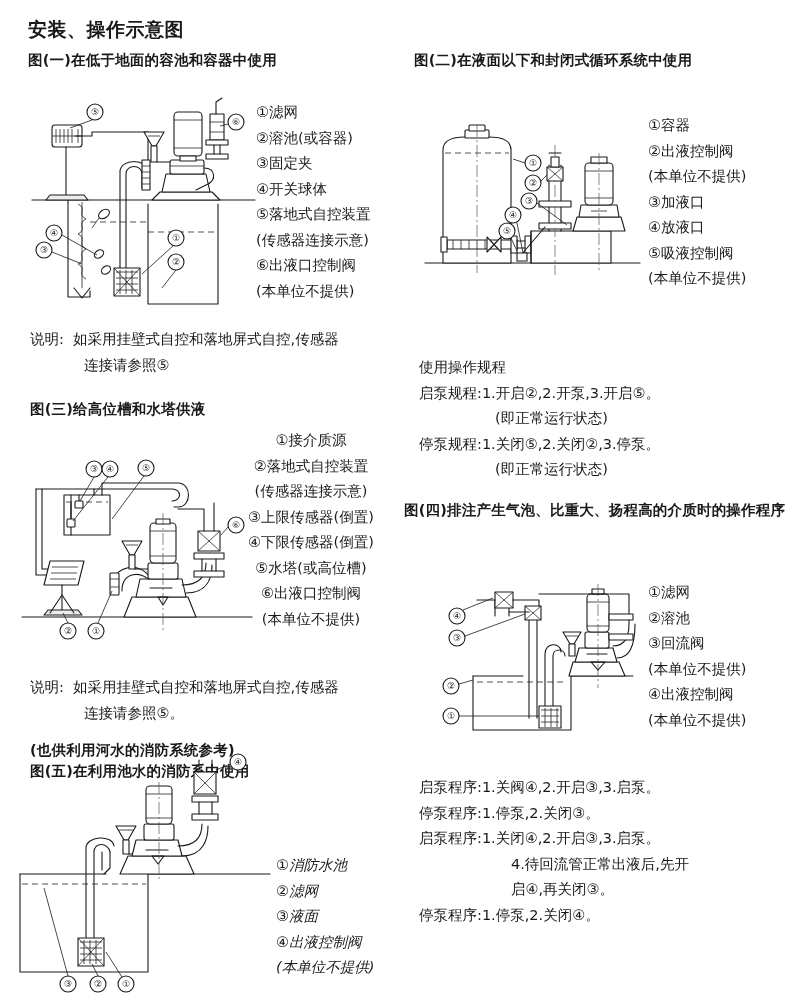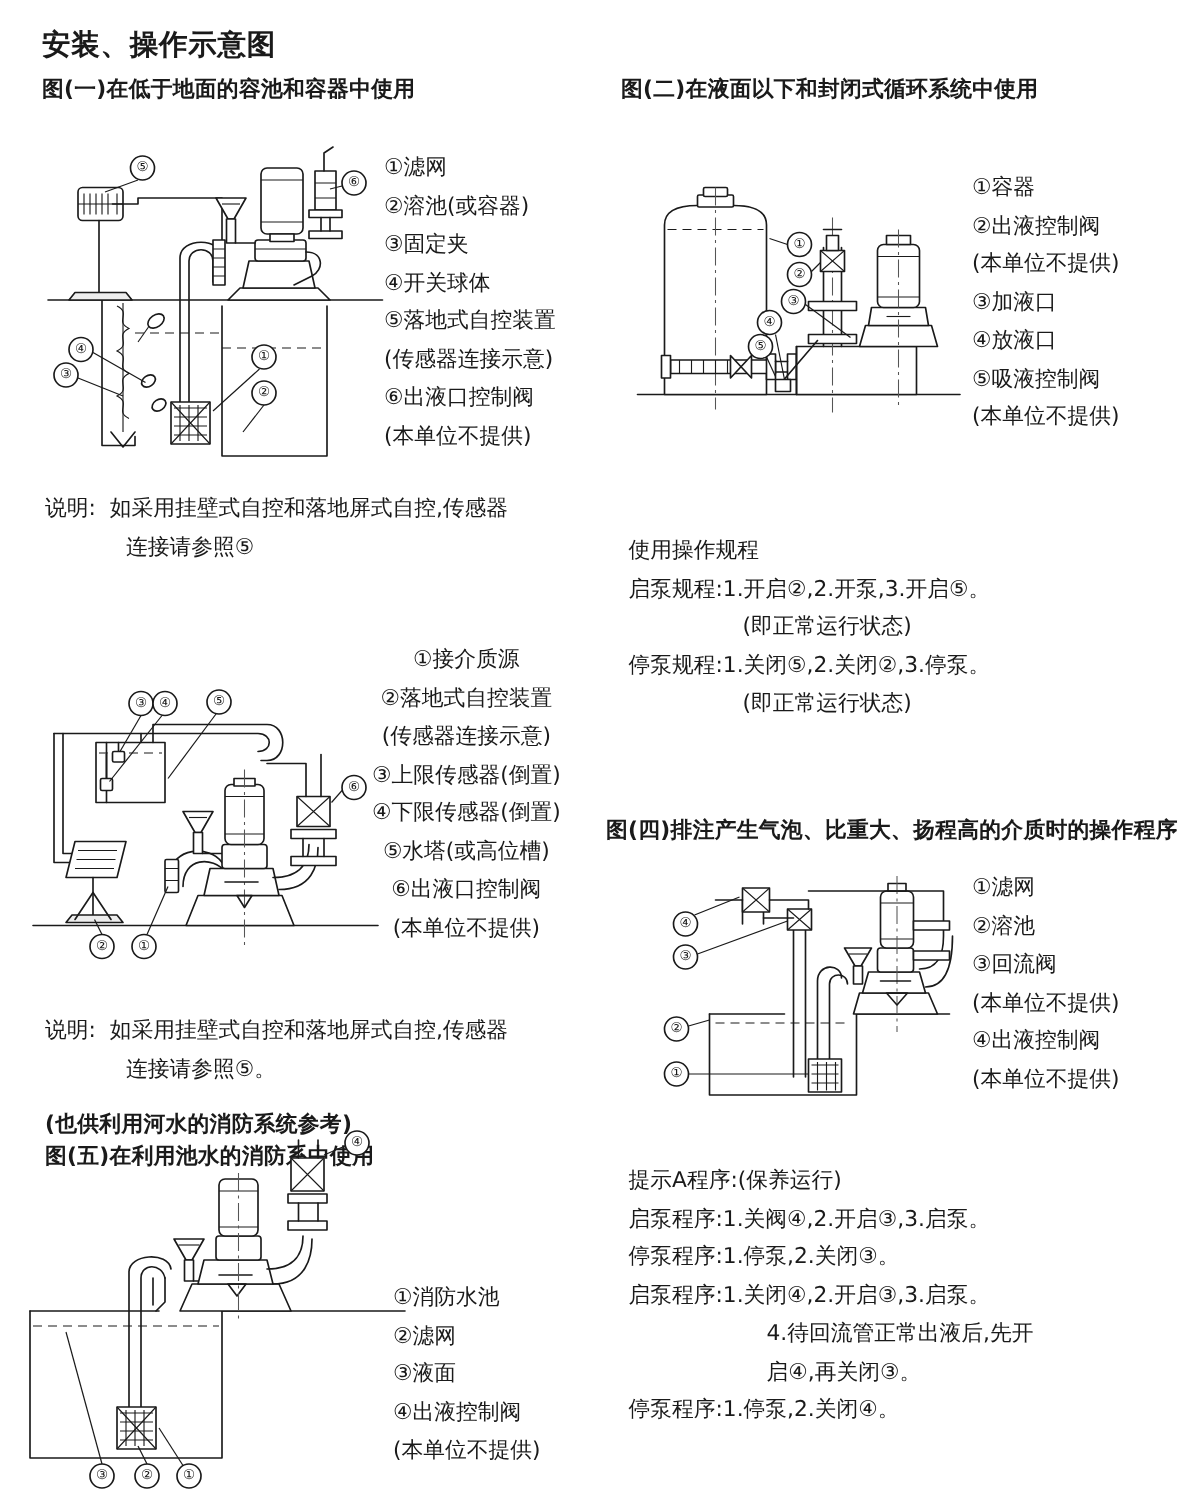--- a/index.html
+++ b/index.html
@@ -274,20 +274,21 @@
   </div>
 
   <div class="abs proc" style="left:419px; top:327px; width:370px;margin-top:28px;">
     <div>使用操作规程</div>
     <div>启泵规程:1.开启②,2.开泵,3.开启⑤。</div>
     <div class="indent2">(即正常运行状态)</div>
     <div>停泵规程:1.关闭⑤,2.关闭②,3.停泵。</div>
     <div class="indent2">(即正常运行状态)</div>
   </div>
 
+  <div class="abs fig-heading" style="left:30px; top:399px;">图(三)给高位槽和水塔供液</div>
 
   <div class="abs" style="left:22px; top:445px;">
     <svg width="230" height="196" viewBox="0 0 230 196">
 
       <path class="ln" d="M0,172 L230,172"></path>
 
       <path class="ln fillw" d="M42,50 L88,50 L88,90 L42,90 Z"></path>
       <path class="ln" d="M49,50 L49,90"></path>
       <path class="dash" d="M44,57 L86,57"></path>
 
@@ -369,21 +370,21 @@
     <div>⑤水塔(或高位槽)</div>
     <div>⑥出液口控制阀</div>
     <div>(本单位不提供)</div>
   </div>
 
   <div class="abs note" style="left:30px; top:675px; width:380px;">
     <div><span>说明:</span>&nbsp;&nbsp;<span>如采用挂壁式自控和落地屏式自控,传感器</span></div>
     <div class="indent"><span>连接请参照⑤。</span></div>
   </div>
 
-  <div class="abs fig-heading" style="left:404px; top:500px;margin-top:44px;">图(四)排注产生气泡、比重大、扬程高的介质时的操作程序</div>
+  <div class="abs fig-heading" style="left:404px; top:500px;">图(四)排注产生气泡、比重大、扬程高的介质时的操作程序</div>
 
   <div class="abs" style="left:443px; top:558px;">
     <svg width="190" height="182" viewBox="0 0 190 182">
 
       <path class="ln" d="M30,118 L30,172 L128,172 L128,118"></path>
       <path class="ln" d="M30,118 L80,118"></path>
       <path class="dash" d="M34,124 L124,124"></path>
 
       <path class="ln" d="M128,118 L190,118"></path>
 
@@ -442,21 +443,20 @@
   <div class="abs legend" style="left:648px; top:580px;">
     <div>①滤网</div>
     <div>②溶池</div>
     <div>③回流阀</div>
     <div>(本单位不提供)</div>
     <div>④出液控制阀</div>
     <div>(本单位不提供)</div>
   </div>
 
   <div class="abs proc" style="left:419px; top:775px; width:375px;">
-    <div>提示A程序:(保养运行)</div>
     <div>启泵程序:1.关阀④,2.开启③,3.启泵。</div>
     <div>停泵程序:1.停泵,2.关闭③。</div>
     <div>启泵程序:1.关闭④,2.开启③,3.启泵。</div>
     <div class="indent3">4.待回流管正常出液后,先开</div>
     <div class="indent3">启④,再关闭③。</div>
     <div>停泵程序:1.停泵,2.关闭④。</div>
   </div>
 
   <div class="abs fig-heading" style="left:30px; top:740px;">
     <div>(也供利用河水的消防系统参考)</div>
@@ -512,21 +512,21 @@
       <path class="ln-lead" d="M48,164 L24,76"></path>
       <circle class="ln fillw" cx="78" cy="172" r="8"></circle>
       <text class="callout-txt" x="78" y="172">②</text>
       <path class="ln-lead" d="M78,164 L72,152"></path>
       <circle class="ln fillw" cx="106" cy="172" r="8"></circle>
       <text class="callout-txt" x="106" y="172">①</text>
       <path class="ln-lead" d="M102,165 L86,140"></path>
     </svg>
   </div>
 
-  <div class="abs legend" style="left:262px; top:853px;">
+  <div class="abs legend" style="left:276px; top:853px;font-style:italic;">
     <div>①消防水池</div>
     <div>②滤网</div>
     <div>③液面</div>
     <div>④出液控制阀</div>
     <div>(本单位不提供)</div>
   </div>
 
 </div>
 
 </body></html>

